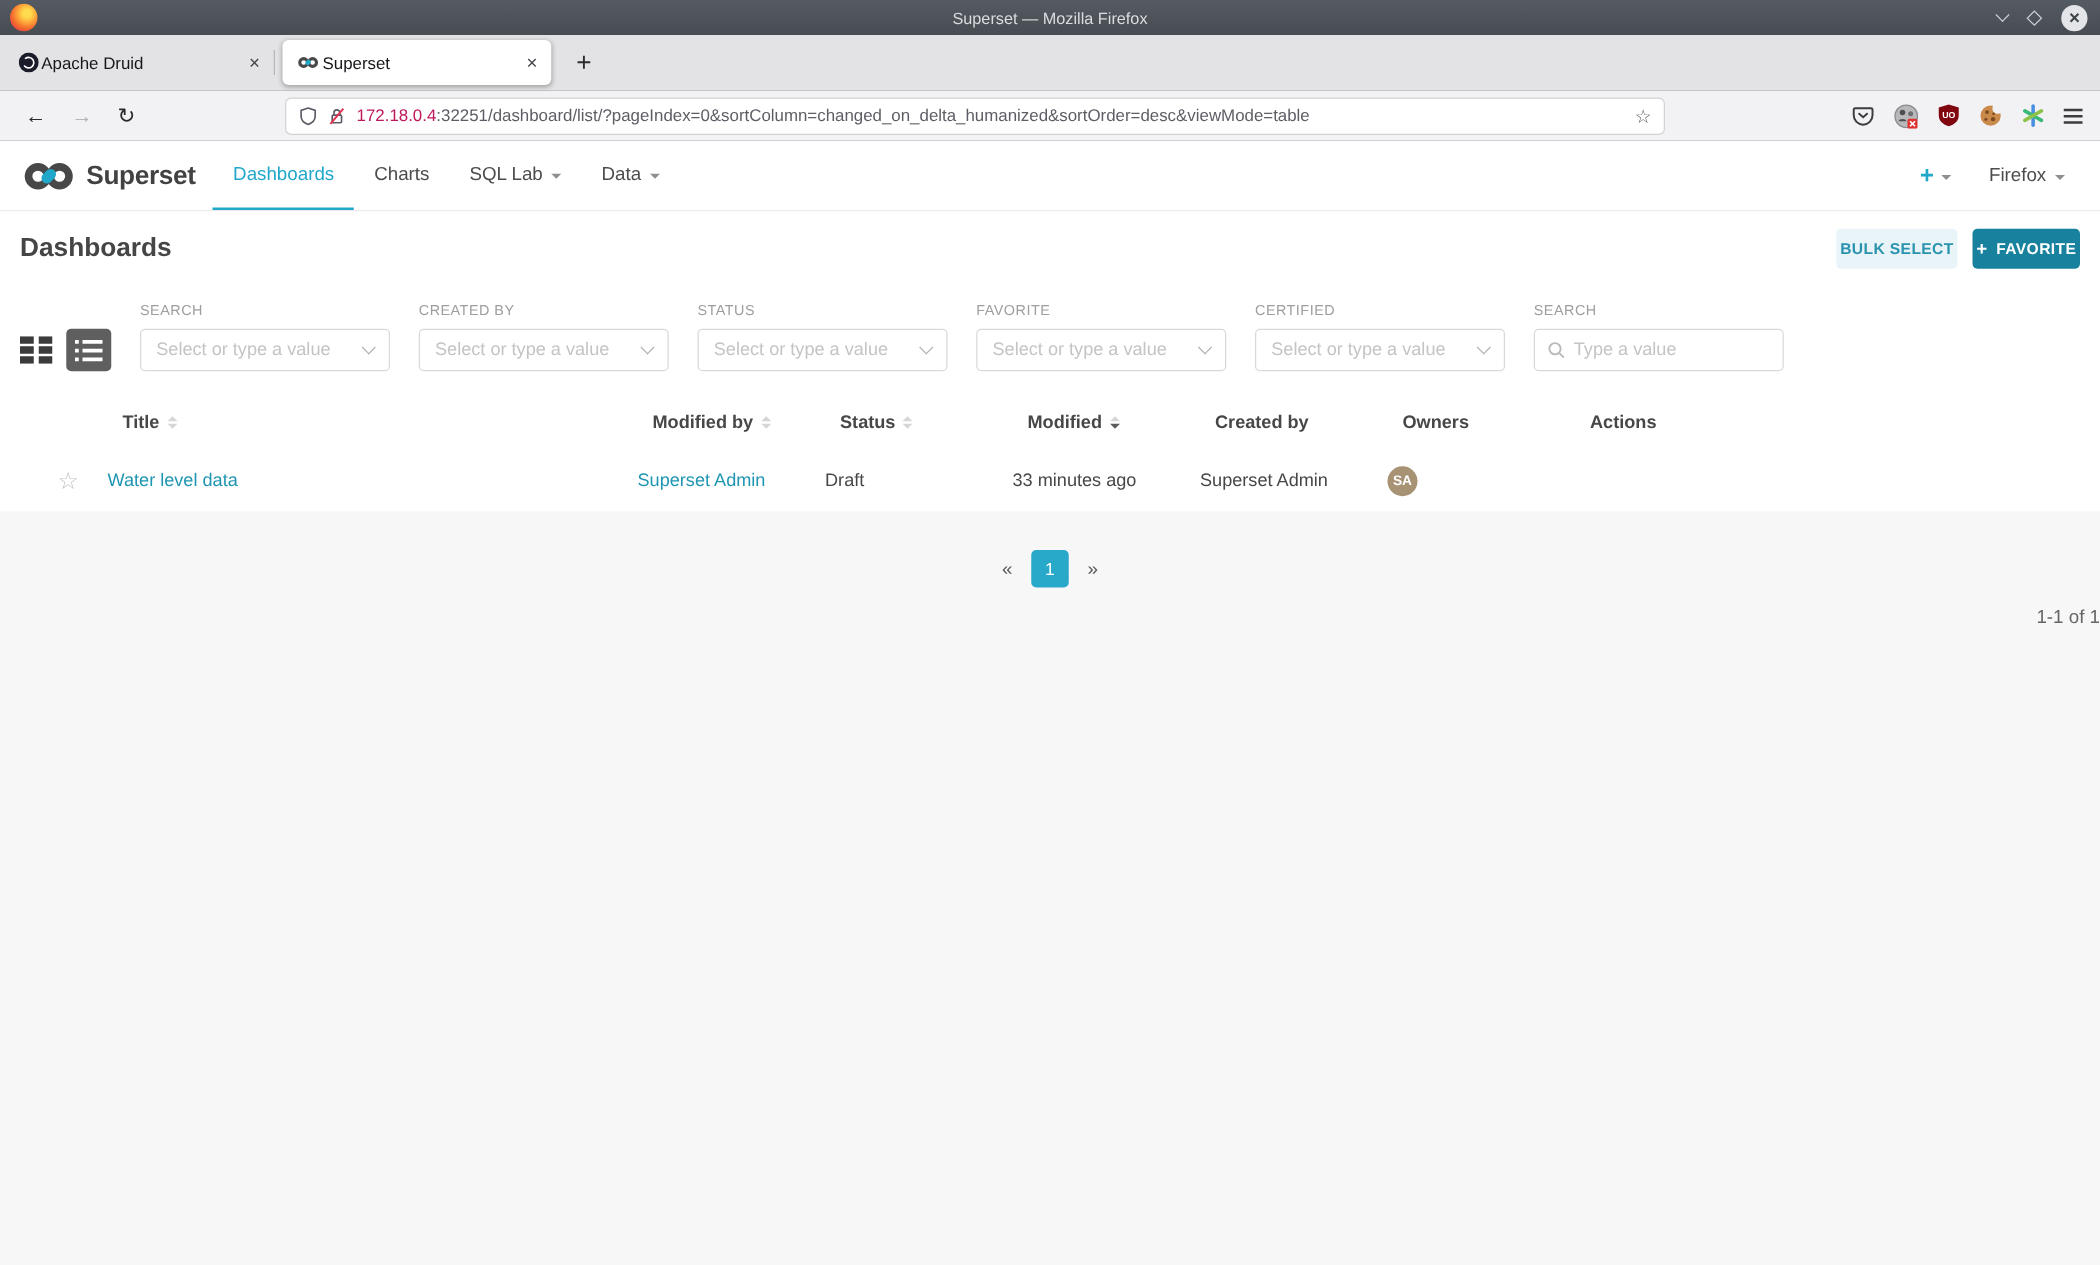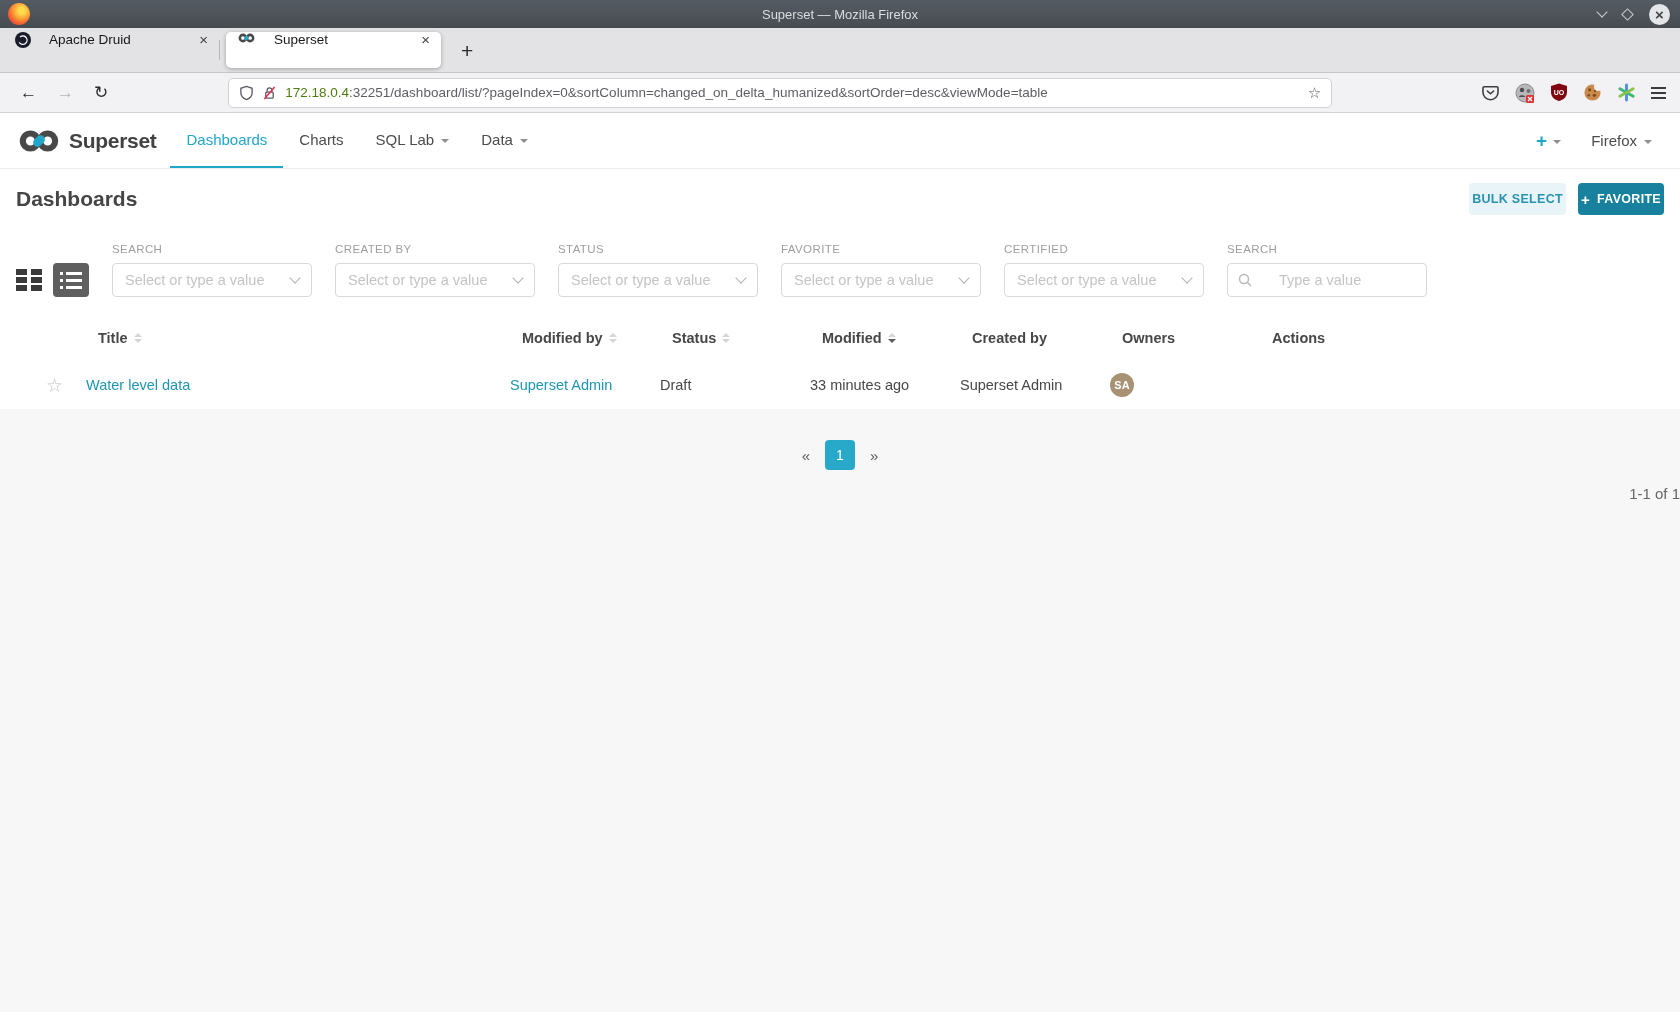--- a/index.html
+++ b/index.html
@@ -16,34 +16,34 @@
   .firefox-logo { position:absolute; left:8px; top:3px; width:22px; height:22px; border-radius:50%;
     background:radial-gradient(circle at 62% 35%, #ffdb4d 0 16%, #ffb13c 34%, #f4692d 62%, #e22850 95%); }
   .win-title { flex:1; text-align:center; font-size:13px; color:#d9dce0; }
   .win-controls { position:absolute; right:10px; top:0; height:28px; display:flex; align-items:center; gap:17px; }
   .chev-down { width:8px; height:8px; border-right:1.7px solid #c9ced4; border-bottom:1.7px solid #c9ced4; transform:rotate(45deg); margin-top:-4px; }
   .diamond { width:9px; height:9px; border:1.7px solid #c9ced4; transform:rotate(45deg); }
   .close-circle { width:21px; height:21px; border-radius:50%; background:#e3e5e8; color:#3f444a; display:flex; align-items:center; justify-content:center; font-size:15px; font-weight:bold; line-height:1; }
 
   
   .tabstrip { height:45px; background:#e3e3e5; border-bottom:1px solid #c6c6c8; display:flex; align-items:center; padding:0 4px; flex:0 0 auto; }
-  .tab { display:flex; height:36px; width:215px; padding:0 11px; gap:18px; font-size:13.5px; color:#17171b; cursor:default; }
+  .tab { display:flex; align-items:center; height:36px; width:215px; padding:0 11px; gap:2px; font-size:13.5px; color:#17171b; cursor:default; }
   .tab.active { background:#fff; border-radius:5px; box-shadow:0 1px 4px rgba(0,0,0,.3); margin:0 6px; }
   .tab-label { flex:1; white-space:nowrap; overflow:hidden; }
   .tab-close { color:#45454b; font-size:15px; line-height:1; }
   .tab-sep { width:1px; height:20px; background:#b6b6b9; }
   .new-tab { font-size:21px; color:#2b2b2e; margin-left:14px; line-height:1; }
 
   
   .toolbar { height:40px; background:#f2f2f4; border-bottom:1px solid #d2d2d5; display:flex; align-items:center; padding:0 10px; flex:0 0 auto; }
   .nav-btn { font-size:17px; margin:0 10px; color:#2b2b2e; line-height:1; }
   .nav-btn.disabled { color:#b4b4ba; }
   .urlbar { width:1104px; height:30px; margin-left:110px; background:#fff; border:1px solid #d2d2d6; border-radius:5px; display:flex; align-items:center; padding:0 10px; gap:8px; }
   .url-text { font-size:13.5px; color:#5d5d66; white-space:nowrap; overflow:hidden; }
-  .url-host { color:#4d7c0f; }
+  .url-host { color:#be185d; }
   .url-star { margin-left:auto; color:#55555c; font-size:15px; }
   .tools { margin-left:auto; display:flex; align-items:center; gap:15px; padding-right:4px; }
   .hamburger { display:flex; flex-direction:column; gap:3px; }
   .hamburger i { width:15px; height:2px; background:#3b3b3f; }
 
   
   .navbar { height:56px; background:#fff; border-bottom:1px solid #ececee; display:flex; align-items:stretch; padding:0 16px; flex:0 0 auto; }
   .brand { display:flex; align-items:center; gap:7px; margin-right:14px; }
   .brand-text { font-size:21px; font-weight:bold; color:#424242; letter-spacing:-.3px; }
   .nav-items { display:flex; }
@@ -71,21 +71,21 @@
   .toggle-list { width:36px; height:34px; background:#5f5f5f; border-radius:4px; display:flex; flex-direction:column; justify-content:center; gap:4px; padding-left:7px; }
   .toggle-list .lrow { display:flex; align-items:center; gap:3px; }
   .toggle-list .ldot { width:3px; height:3px; background:#fff; }
   .toggle-list .lbar { width:16px; height:3px; background:#fff; }
   .filter-group { display:flex; flex-direction:column; gap:8px; width:200px; }
   .filter-label { font-size:11.5px; color:#9e9e9e; letter-spacing:.4px; }
   .select { height:34px; background:#fff; border:1px solid #d9d9d9; border-radius:4px; display:flex; align-items:center; padding:0 12px; gap:6px; }
   .select-placeholder { flex:1; color:#c4c4c4; font-size:14.5px; white-space:nowrap; overflow:hidden; }
   .chev { width:8px; height:8px; border-right:1.5px solid #b3b3b3; border-bottom:1.5px solid #b3b3b3; transform:rotate(45deg); margin-top:-4px; flex:0 0 auto; }
   .search-box { height:34px; background:#fff; border:1px solid #d9d9d9; border-radius:4px; display:flex; align-items:center; padding:0 10px; gap:7px; }
-  .search-box input { border:none; outline:none; flex:1; font-size:14.5px; font-family:inherit; color:#000000; background:transparent; padding:0;margin-left:20px; }
+  .search-box input { border:none; outline:none; flex:1; font-size:14.5px; font-family:inherit; color:#000000; background:transparent; padding:0; }
   .search-box input::placeholder { color:#c4c4c4; }
 
   
   .thead { display:flex; align-items:center; height:46px; padding:0 28px; font-size:14.5px; font-weight:bold; color:#474747; flex:0 0 auto; }
   .trow { display:flex; align-items:center; height:48px; padding:0 16px; font-size:14.5px; color:#474747; flex:0 0 auto; }
   .c-star { width:70px; padding-left:30px; display:flex; align-items:center; }
   .c-title { width:424px; }
   .c-std { width:150px; }
   .c-actions { flex:1; }
   .th { display:flex; align-items:center; gap:6px; }

